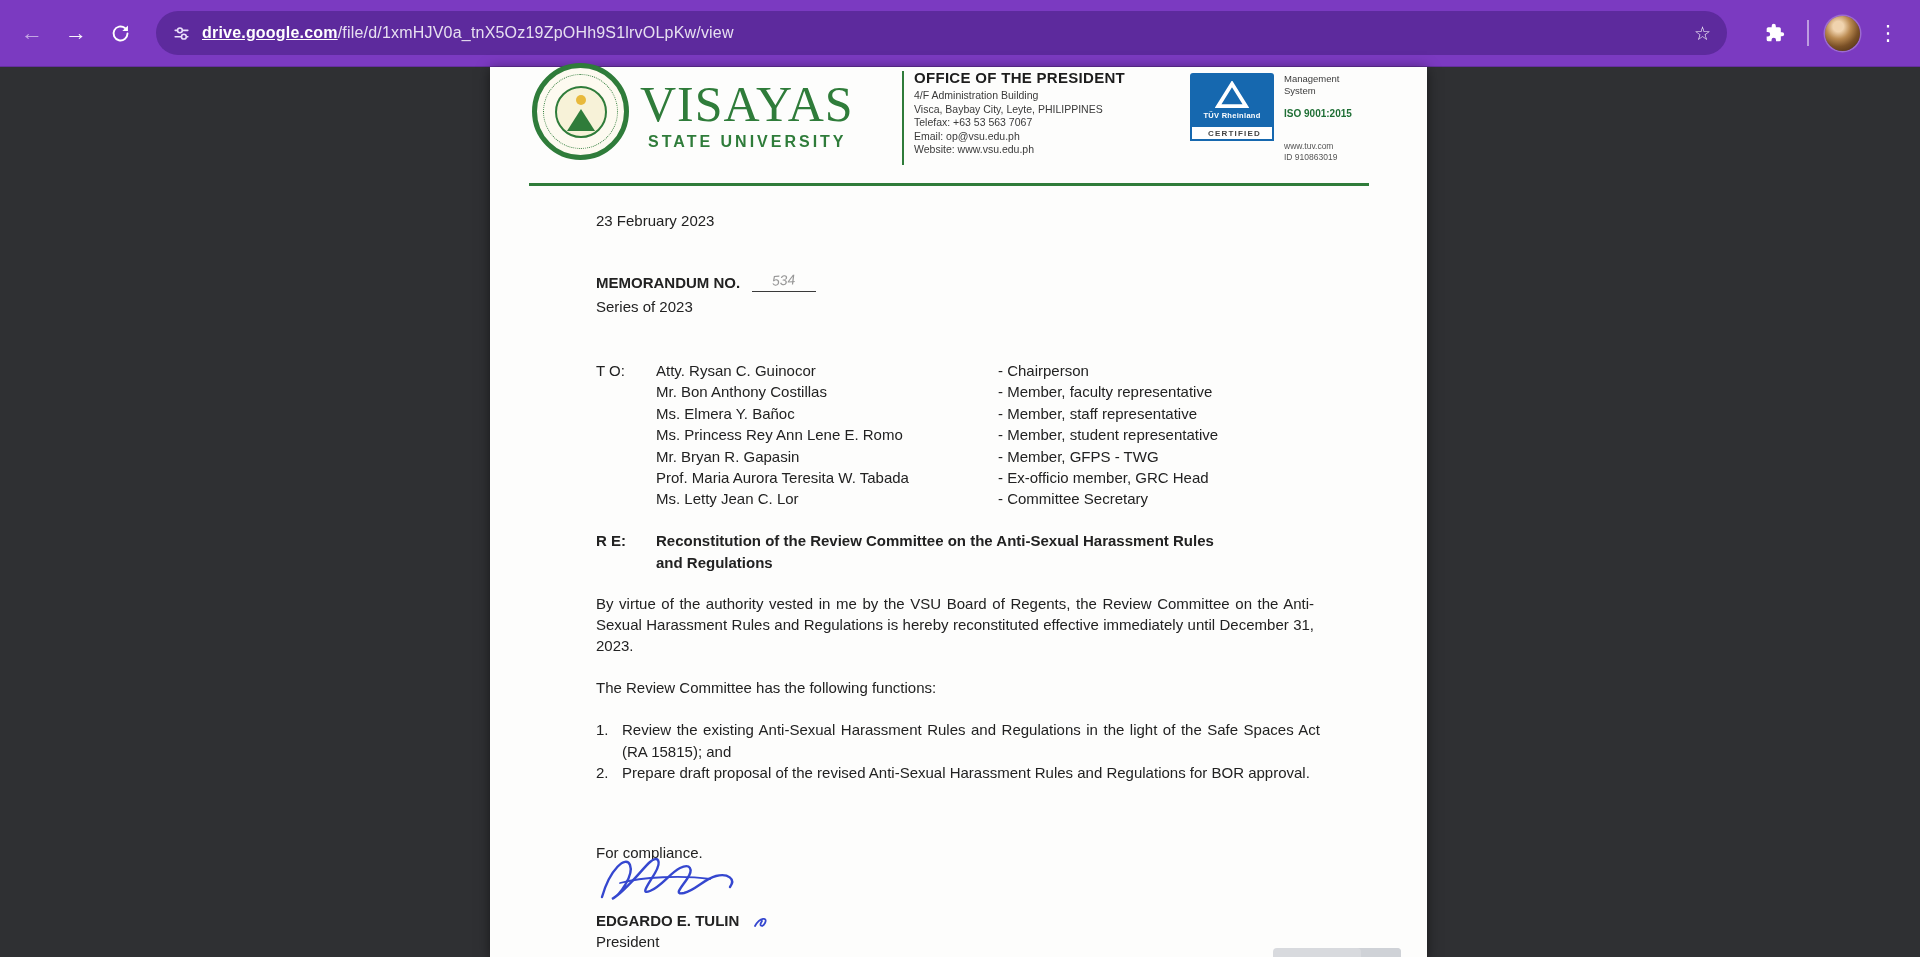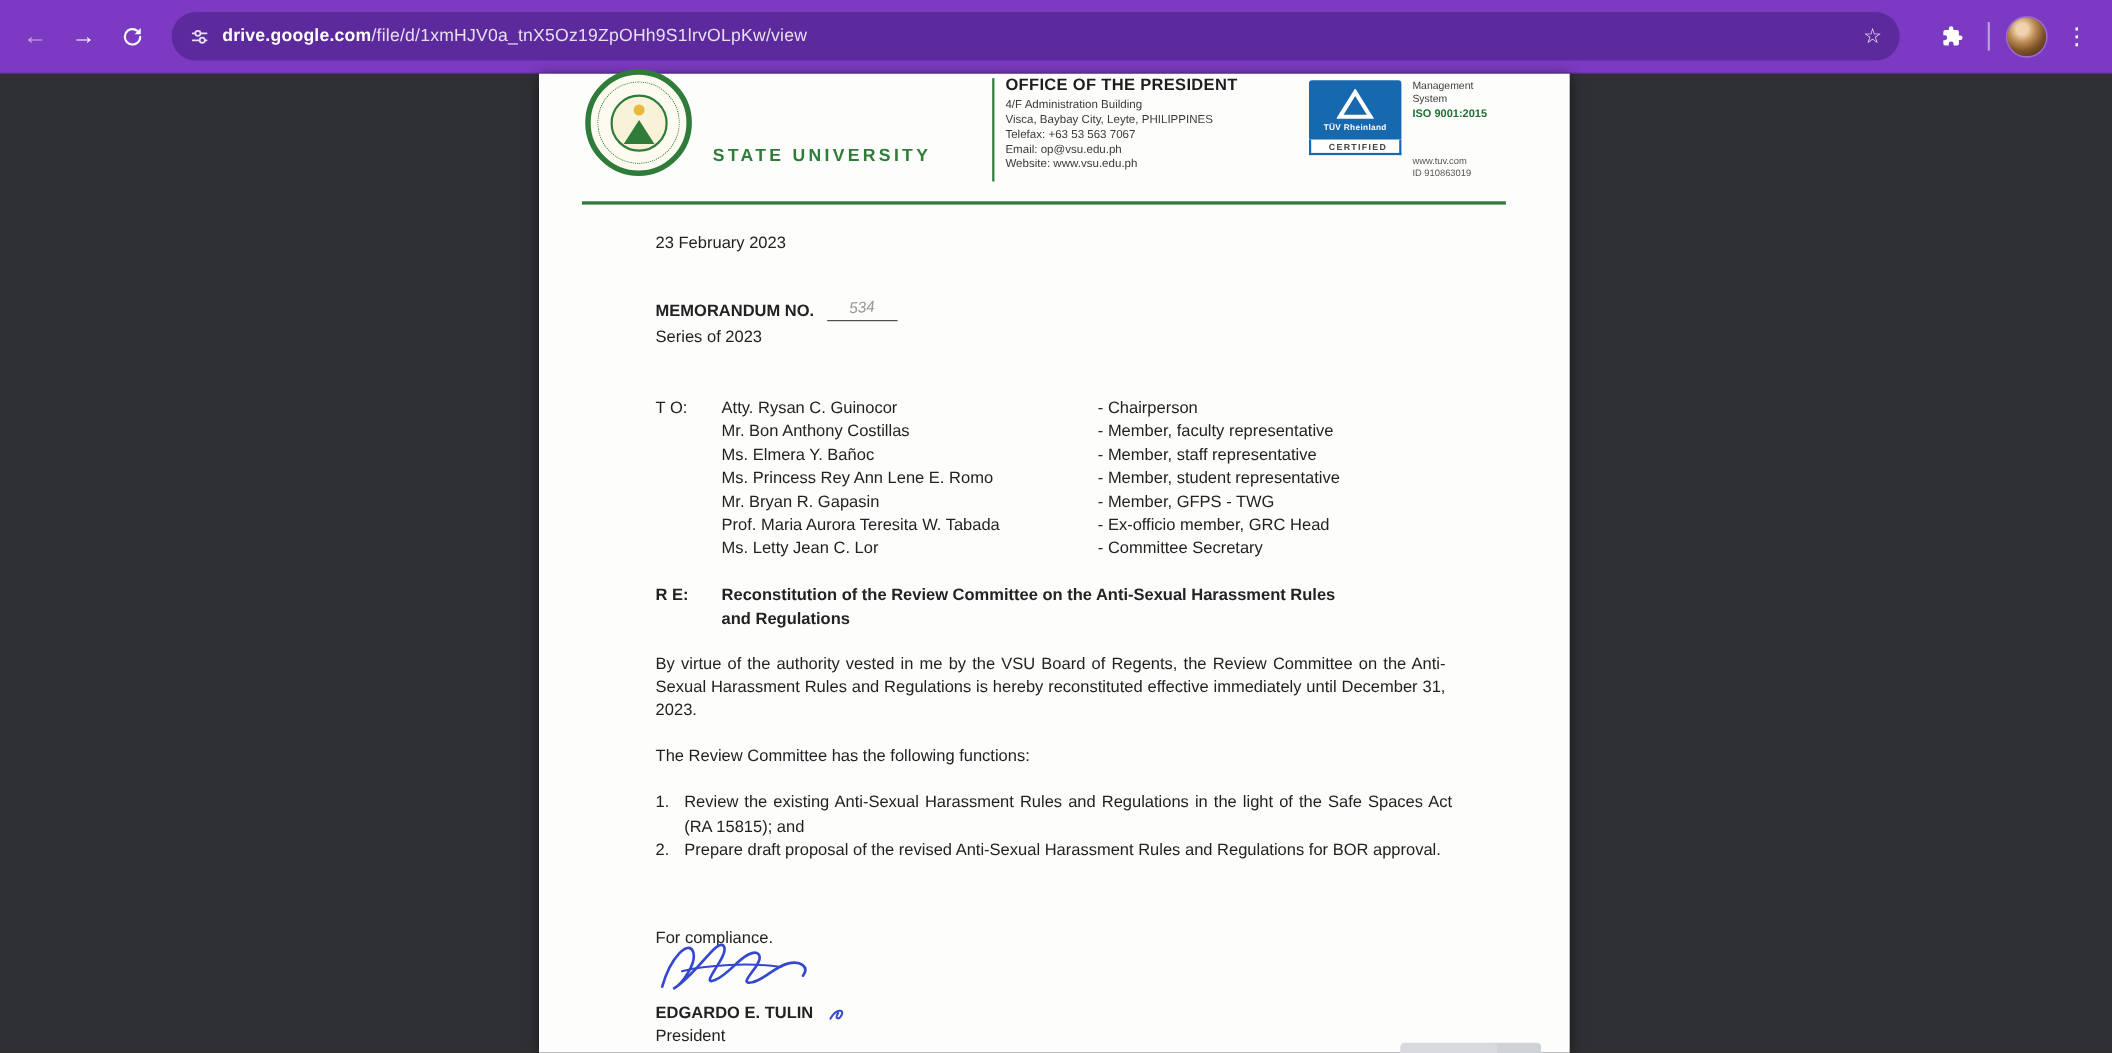--- a/index.html
+++ b/index.html
@@ -23,21 +23,21 @@
   }
   .navbtn span { font-size: 22px; line-height: 1; }
   .navbtn.back span { opacity: .55; }
   .navbtn.fwd span { opacity: .95; }
   .omnibox {
     flex: 1; min-width: 0; height: 44px; margin: 0 26px 0 14px;
     background: var(--omnibox, #5d2a9d); border-radius: 22px;
     display: flex; align-items: center; padding: 0 16px;
   }
   .url { flex: 1; font-size: 16px; color: #fff; white-space: nowrap; overflow: hidden; margin-left: 11px; letter-spacing: .2px; }
-  .url .domain { font-weight: 700; }
+  .url .domain { font-weight: 700; text-decoration: underline; }
   .url .path { opacity: .85; font-weight: 400; }
   .star { font-size: 19px; color: #fff; opacity: .95; background: none; border: none; cursor: pointer; }
   .sep { width: 2px; height: 26px; background: rgba(255,255,255,.5); margin: 0 10px; flex: 0 0 auto; }
   .avatar {
     width: 35px; height: 35px; border-radius: 50%; border: none; cursor: pointer; flex: 0 0 auto; margin: 0 6px;
     background: radial-gradient(circle at 38% 30%, #f0d3ae 0 16%, #b98950 38%, #7a5026 62%, #3c250f 100%);
     box-shadow: 0 0 0 1.5px rgba(255,255,255,.25);
   }
   .kebab { font-size: 21px; color: #fff; }
 
@@ -65,21 +65,21 @@
   .wordmark { left: 150px; top: 12px; font-family: "Liberation Serif", serif; font-size: 50px; letter-spacing: 1px; color: var(--vsu-green, #2f7c3a); font-weight: 500; line-height: 1; }
   .wordmark-sub { left: 158px; top: 66px; font-size: 16px; letter-spacing: 3px; font-weight: 700; color: var(--vsu-green, #2f7c3a); }
   .hdr-divider { left: 412px; top: 4px; width: 2px; height: 94px; background: var(--vsu-green, #2f7c3a); }
   .office-title { left: 424px; top: 2px; font-size: 15px; font-weight: 700; color: #1d1d1d; letter-spacing: .3px; }
   .office-addr { left: 424px; top: 22px; font-size: 10.5px; color: #3a3a3a; line-height: 13.5px; }
   .tuv-badge { left: 700px; top: 6px; width: 84px; }
   .tuv-top { background: var(--tuv-blue, #1668af); height: 54px; border-radius: 3px 3px 0 0; display: flex; flex-direction: column; align-items: center; justify-content: center; gap: 2px; }
   .tuv-brand { color: #fff; font-size: 7.5px; font-weight: 700; letter-spacing: .3px; }
   .tuv-band { border: 2px solid var(--tuv-blue, #1668af); border-top: none; background: #fff; text-align: center; font-size: 8px; letter-spacing: 1.2px; color: #444; padding: 2px 16px 1px; font-weight: 700; }
   .tuv-meta { left: 794px; top: 6px; width: 72px; font-size: 9.5px; color: #3c3c3c; line-height: 11.5px; }
-  .tuv-meta .std { color: #1f6f35; font-weight: 700; font-size: 10px; display: block; margin-top: 2px; }
+  .tuv-meta .std { color: #1f6f35; font-weight: 700; font-size: 10px; display: block; margin-top: 12px; }
   .tuv-meta2 { left: 794px; top: 74px; font-size: 8.5px; color: #555; line-height: 10.5px; }
   .rule { left: 39px; top: 116px; width: 840px; height: 3px; background: var(--vsu-green, #2f7c3a); }
 
   
   .date-line { left: 106px; top: 145px; }
   .memo-line { left: 106px; top: 207px; font-weight: 700; }
   .memo-no { display: inline-block; width: 64px; border-bottom: 1.5px solid #3a3a3a; text-align: center; margin-left: 12px; vertical-align: baseline; }
   .memo-no span { display: inline-block; color: #979797; font-size: 14px; font-style: italic; font-weight: 400; transform: rotate(-4deg) translateY(-3px); }
   .series-line { left: 106px; top: 231px; }
   .to-grid { left: 106px; top: 293px; display: grid; grid-template-columns: 60px 342px auto; font-weight: 400; line-height: 21.4px; }
@@ -140,20 +140,21 @@
   </button>
 </div>
 
 <div class="viewer">
   <div class="page">
 
     <div class="seal">
       <div class="seal-ring"></div>
       <div class="seal-core"></div>
     </div>
+    <div class="abs wordmark">VISAYAS</div>
     <div class="abs wordmark-sub">STATE UNIVERSITY</div>
     <div class="abs hdr-divider"></div>
     <div class="abs office-title">OFFICE OF THE PRESIDENT</div>
     <div class="abs office-addr">
       <div>4/F Administration Building</div>
       <div>Visca, Baybay City, Leyte, PHILIPPINES</div>
       <div>Telefax: +63 53 563 7067</div>
       <div>Email: op@vsu.edu.ph</div>
       <div>Website: www.vsu.edu.ph</div>
     </div>

